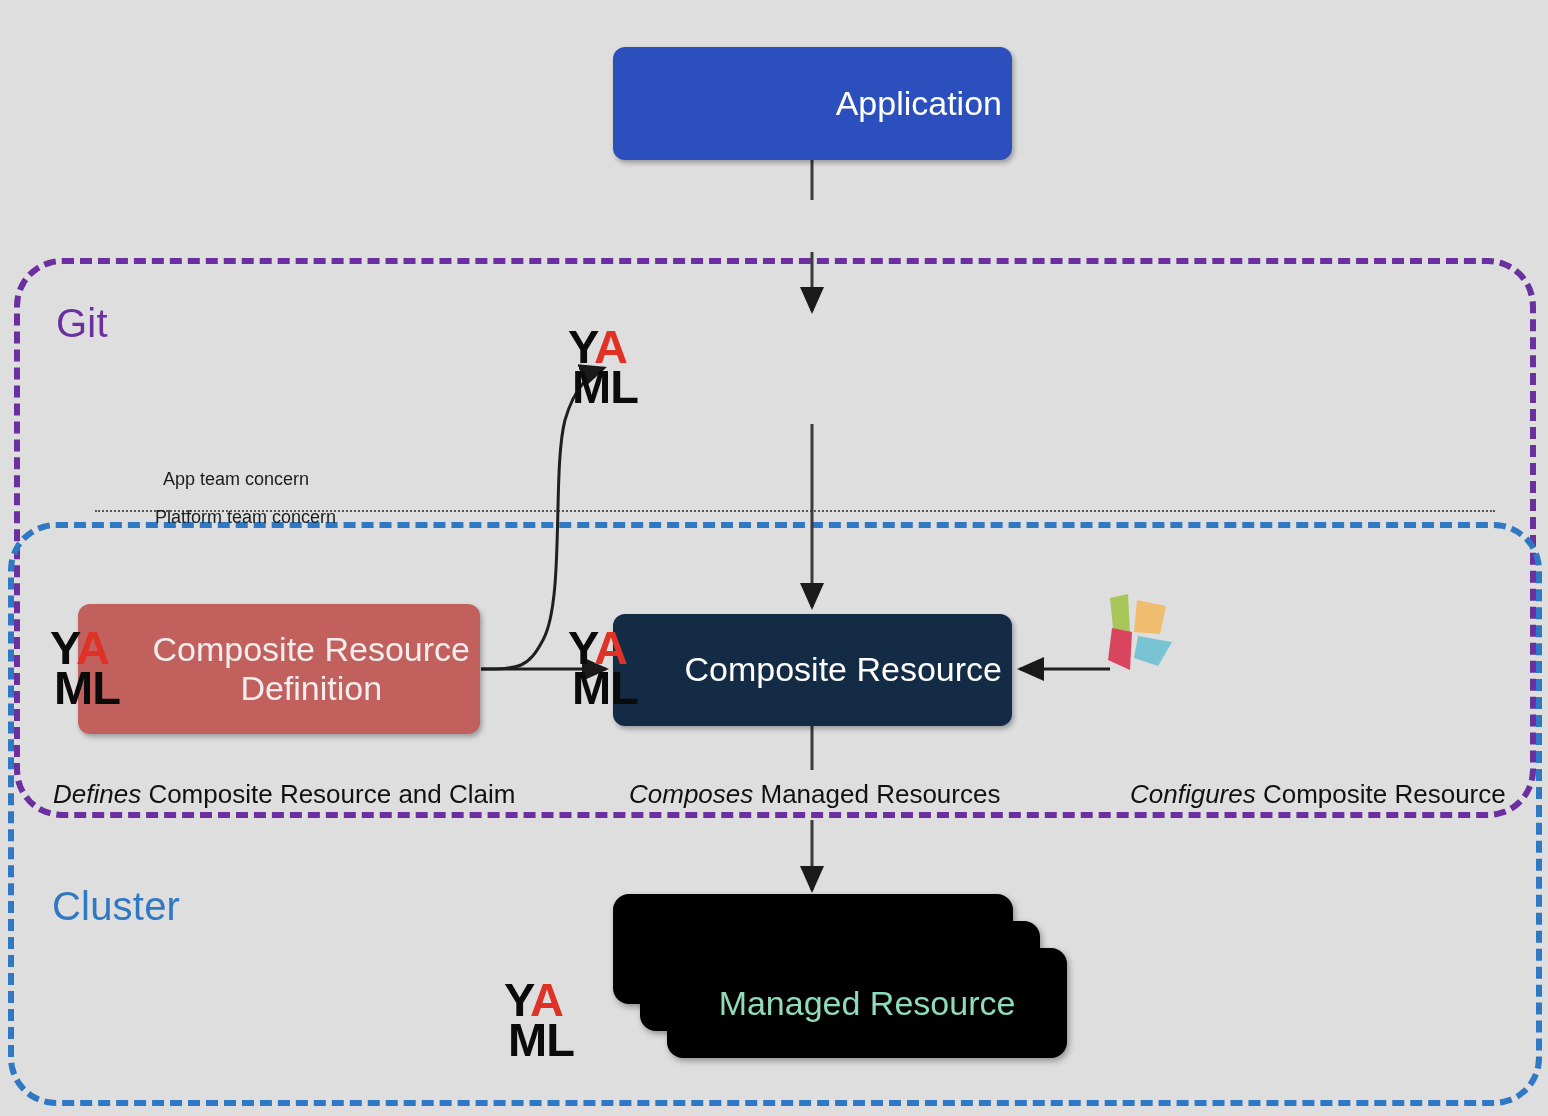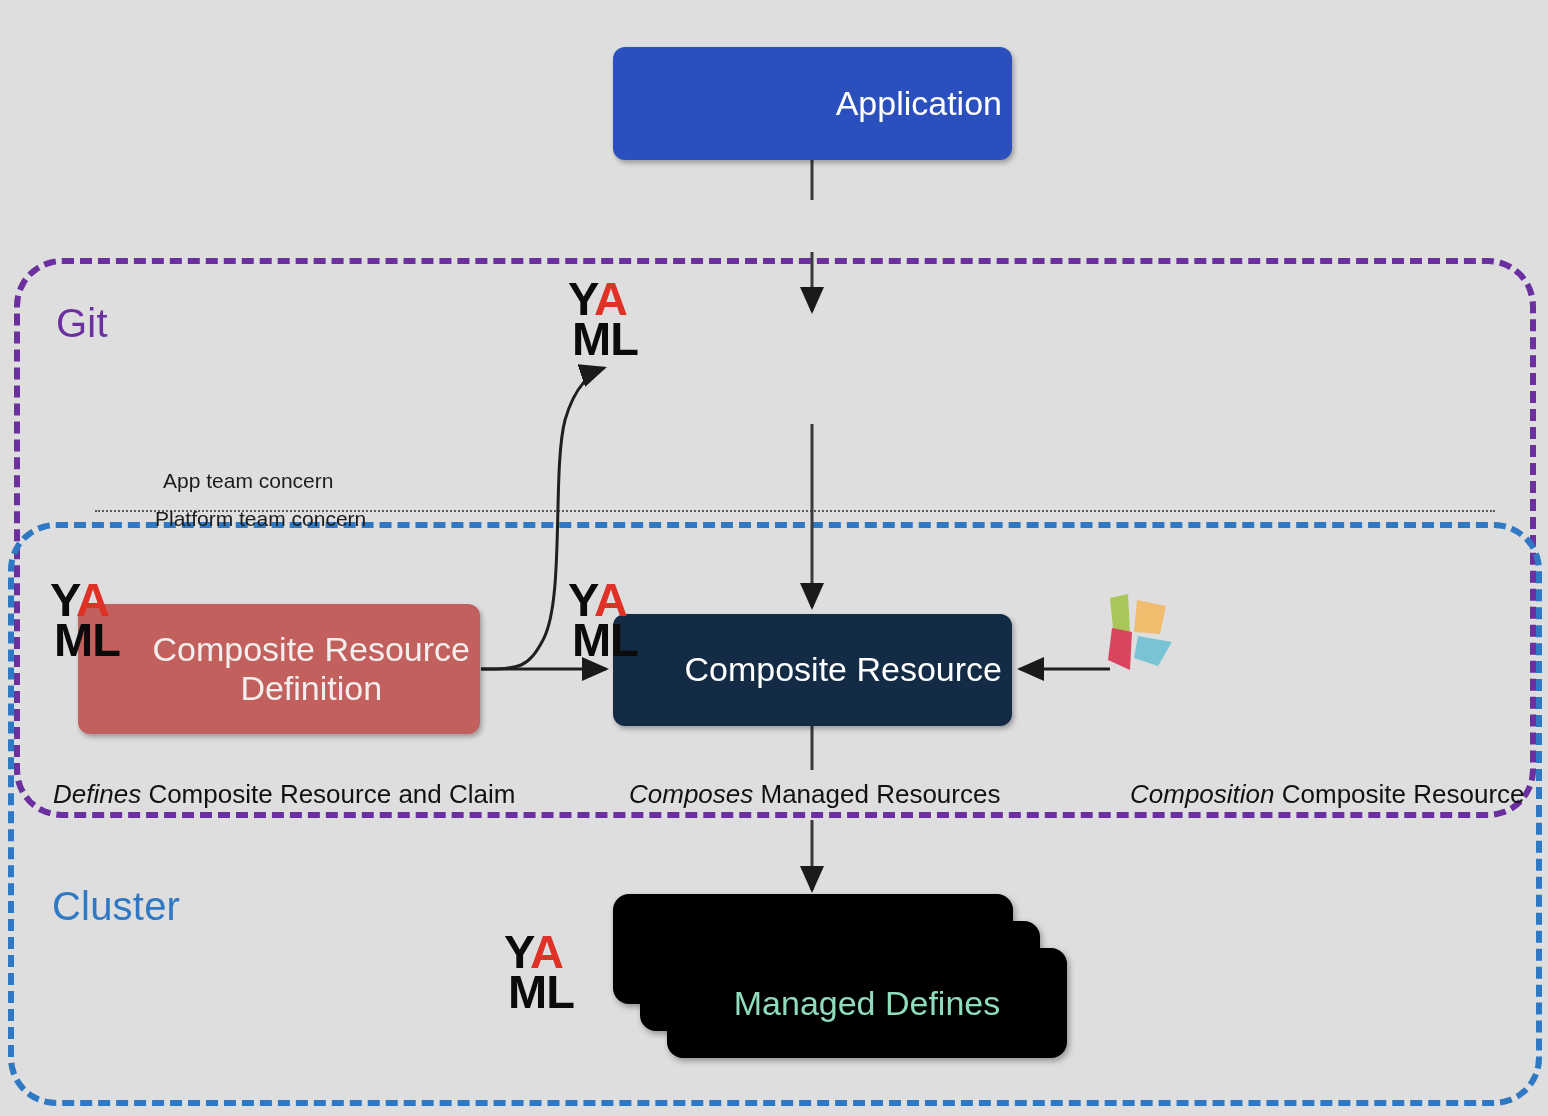--- a/index.html
+++ b/index.html
@@ -68,21 +68,21 @@
   .concern-divider {
     position: absolute;
     left: 95px;
     top: 510px;
     width: 1400px;
     height: 0;
     border-top: 2px dotted #575757;
   }
   .concern-text {
     position: absolute;
-    font-size: 21px;
+    font-size: 18px;
     color: #1c1c1c;
     white-space: nowrap;
     line-height: 1;
   }
   .concern-app   { left: 163px; top: 470px; }
   .concern-plat  { left: 155px; top: 508px; }
 
   
   .node {
     position: absolute;
@@ -156,21 +156,21 @@
     line-height: 0.86;
     color: #0b0b0b;
     letter-spacing: -1px;
   }
   .yaml-logo .row {
     display: block;
     font-size: 47px;
     white-space: nowrap;
   }
   .yaml-logo .red { color: #e03127; }
-  .yaml-top-row { text-align: left; padding-left: 2px; }
+  .yaml-top-row { text-align: left; padding-left: 2px; margin-top: 48px; }
   .yaml-bot-row { text-align: left; padding-left: 6px; }
 
   .yaml-claim     { left: 566px; top: 279px; }
   .yaml-crd       { left: 48px;  top: 580px; }
   .yaml-composite { left: 566px; top: 580px; }
   .yaml-mr        { left: 502px; top: 932px; }
 
   
   .composition-icon {
     position: absolute;
@@ -248,21 +248,21 @@
 
   <div class="node node-composite">
     <span>Composite Resource</span>
   </div>
 
 
   <div class="mr-stack">
     <div class="mr-card mr-card-1"></div>
     <div class="mr-card mr-card-2"></div>
     <div class="mr-card mr-card-3">
-      <span>Managed Defines</span>
+      <span>Managed Resource</span>
     </div>
   </div>
 
   <div class="yaml-logo yaml-claim">
     <span class="row yaml-top-row"><span>Y</span><span class="red">A</span></span>
     <span class="row yaml-bot-row">ML</span>
   </div>
 
   <div class="yaml-logo yaml-crd">
     <span class="row yaml-top-row"><span>Y</span><span class="red">A</span></span>
@@ -289,16 +289,16 @@
 
   <div class="edge-label lbl-defines">
     <i>Defines</i><span> Composite Resource and Claim</span>
   </div>
 
   <div class="edge-label lbl-composes">
     <i>Composes</i><span> Managed Resources</span>
   </div>
 
   <div class="edge-label lbl-configures">
-    <i>Composition</i><span> Composite Resource</span>
+    <i>Configures</i><span> Composite Resource</span>
   </div>
 
 </div>
 
 </body></html>

